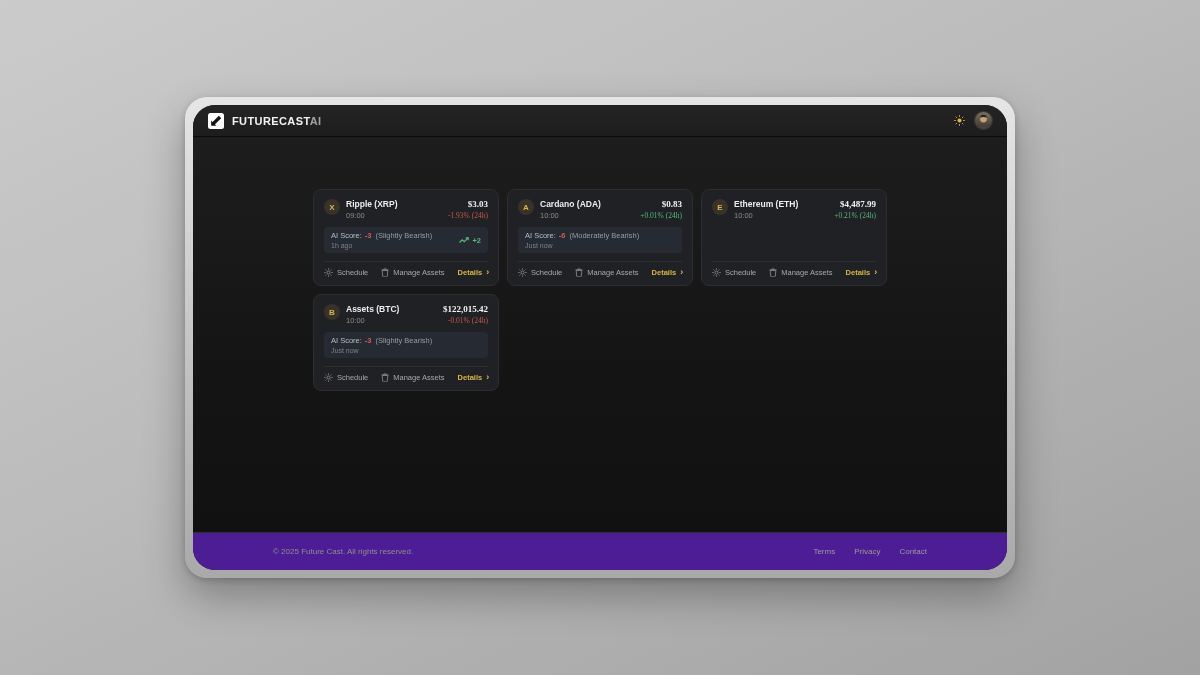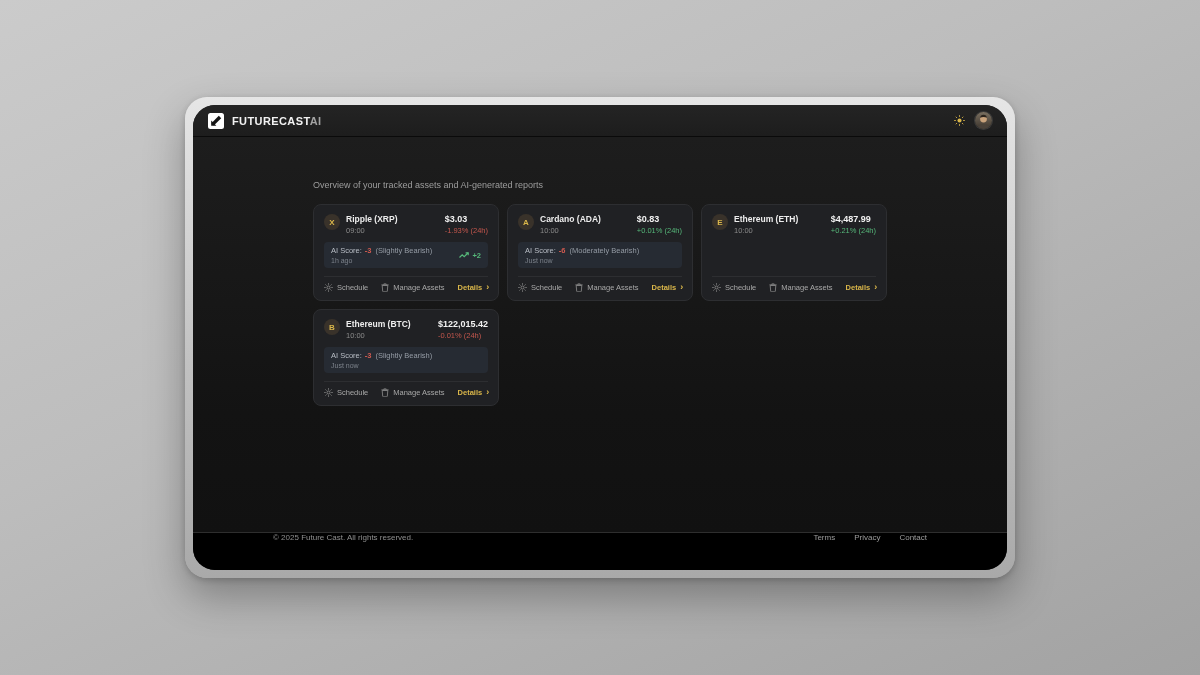--- a/index.html
+++ b/index.html
@@ -54,21 +54,21 @@
   }
   .card-head{display:flex;align-items:flex-start;gap:6px;}
   .coin{
     flex:0 0 16px;width:16px;height:16px;border-radius:50%;
     background:#39322a;color:#d9b64a;font-size:8px;font-weight:bold;
     display:flex;align-items:center;justify-content:center;
   }
   .id{flex:1;min-width:0;}
   .asset-name{font-size:8.5px;font-weight:bold;color:#ededed;white-space:nowrap;}
   .asset-time{font-size:7.5px;color:#8b8b8b;margin-top:2px;}
-  .price-block{}
+  .price-block{text-align:right;font-family:Liberation Serif, serif;}
   .asset-price{font-size:9px;font-weight:bold;color:#f2f2f2;white-space:nowrap;}
   .asset-change{font-size:7.5px;margin-top:2px;white-space:nowrap;}
   .asset-change[data-dir="down"]{color:#c4574d;}
   .asset-change[data-dir="up"]{color:#56b87a;}
   .ai-strip{
     margin-top:7px;background:#262b33;border-radius:4px;
     padding:4px 7px;display:flex;align-items:center;justify-content:space-between;
     min-height:21px;box-sizing:border-box;
   }
   .ai-line{font-size:7.5px;color:#c3c8cf;white-space:nowrap;}
@@ -85,22 +85,22 @@
     display:flex;align-items:center;gap:4px;background:none;border:none;padding:0;
     color:#a8a8a8;font-size:7.5px;font-family:inherit;cursor:pointer;white-space:nowrap;
   }
   .details-btn{
     margin-left:auto;display:flex;align-items:center;gap:4px;background:none;border:none;padding:0;
     color:#d9b64a;font-size:7.5px;font-weight:bold;font-family:inherit;cursor:pointer;
   }
   .chev{font-size:9px;line-height:1;font-weight:bold;}
   
   .footer{
-    flex:0 0 37px;background:#000000;border-top:1px solid #2e2e2e;
-    display:flex;justify-content:space-between;padding:0 80px;
+    flex:0 0 37px;background:#4c1d95;border-top:1px solid #2e2e2e;
+    display:flex;align-items:center;justify-content:space-between;padding:0 80px;
   }
   .copyright{font-size:8px;color:#8f8f8f;}
   .footer-links{display:flex;gap:19px;}
   .footer-links a{font-size:8px;color:#9c9c9c;text-decoration:none;cursor:pointer;}
 </style>
 </head>
 <body>
 
 <div class="frame">
   <div class="screen">
@@ -142,21 +142,20 @@
           <rect width="17" height="17" fill="url(#avbg)"></rect>
           <circle cx="8.5" cy="7" r="3.4" fill="#c9a27b"></circle>
           <path d="M8.5 2.8 a3.6 3.6 0 0 1 3.5 3 q-3.5-1.6-7 0 a3.6 3.6 0 0 1 3.5-3 Z" fill="#2b241d"></path>
           <path d="M2.5 17 q0-4.6 6-4.6 t6 4.6 Z" fill="#4a423a"></path>
         </svg>
       </div>
     </header>
 
     <main class="main">
       <div class="content">
-        <div class="page-sub">Overview of your tracked assets and AI-generated reports</div>
         <div class="grid">
             <article class="card">
     <div class="card-head">
       <span class="coin">X</span>
       <div class="id">
         <div class="asset-name">Ripple (XRP)</div>
         <div class="asset-time">09:00</div>
       </div>
       <div class="price-block">
         <div class="asset-price">$3.03</div>
@@ -307,21 +306,21 @@
       <button class="details-btn">
         <span>Details</span>
         <span class="chev">›</span>
       </button>
     </div>
   </article>
             <article class="card">
     <div class="card-head">
       <span class="coin">B</span>
       <div class="id">
-        <div class="asset-name">Ethereum (BTC)</div>
+        <div class="asset-name">Assets (BTC)</div>
         <div class="asset-time">10:00</div>
       </div>
       <div class="price-block">
         <div class="asset-price">$122,015.42</div>
         <div class="asset-change" data-dir="down">-0.01% (24h)</div>
       </div>
     </div>
 
     <div class="ai-strip">
       <div>

